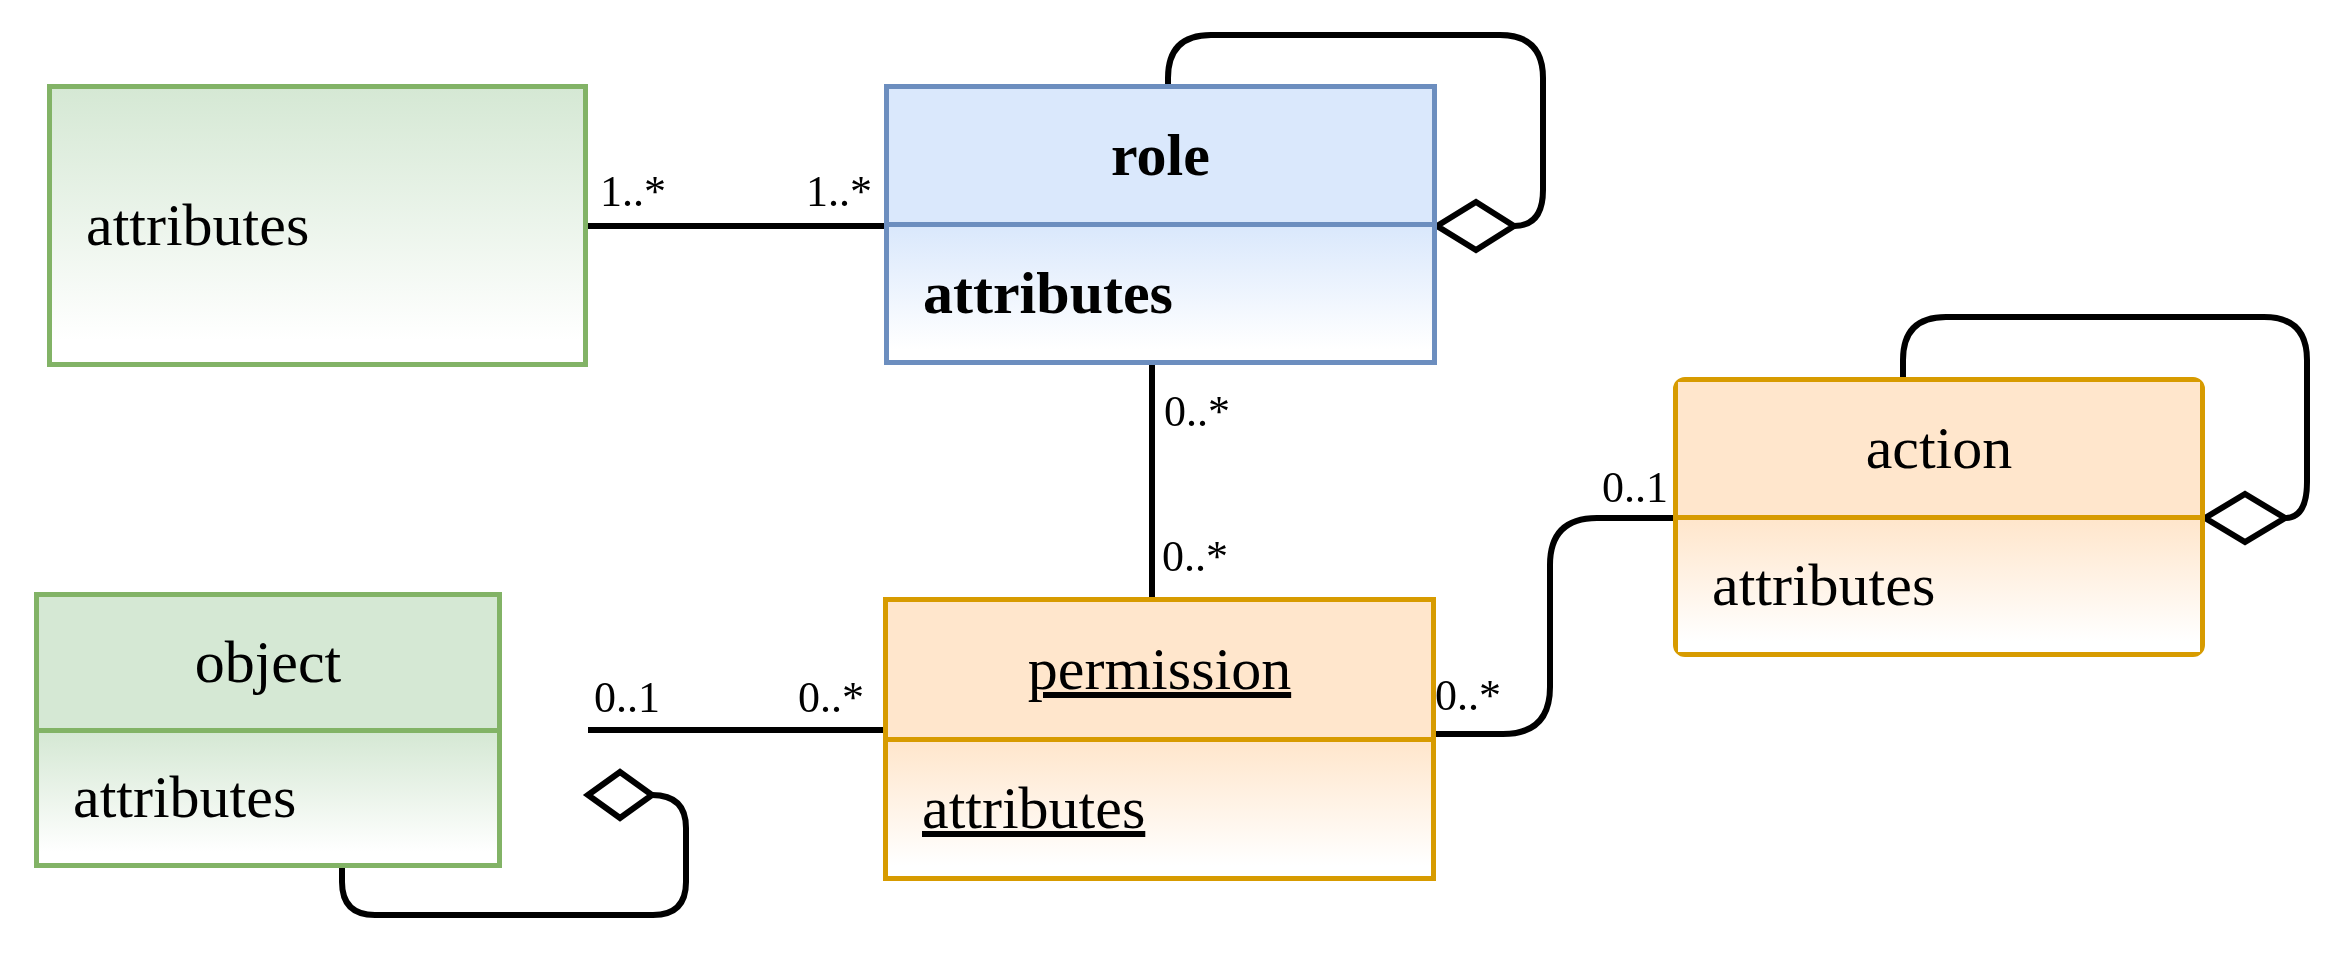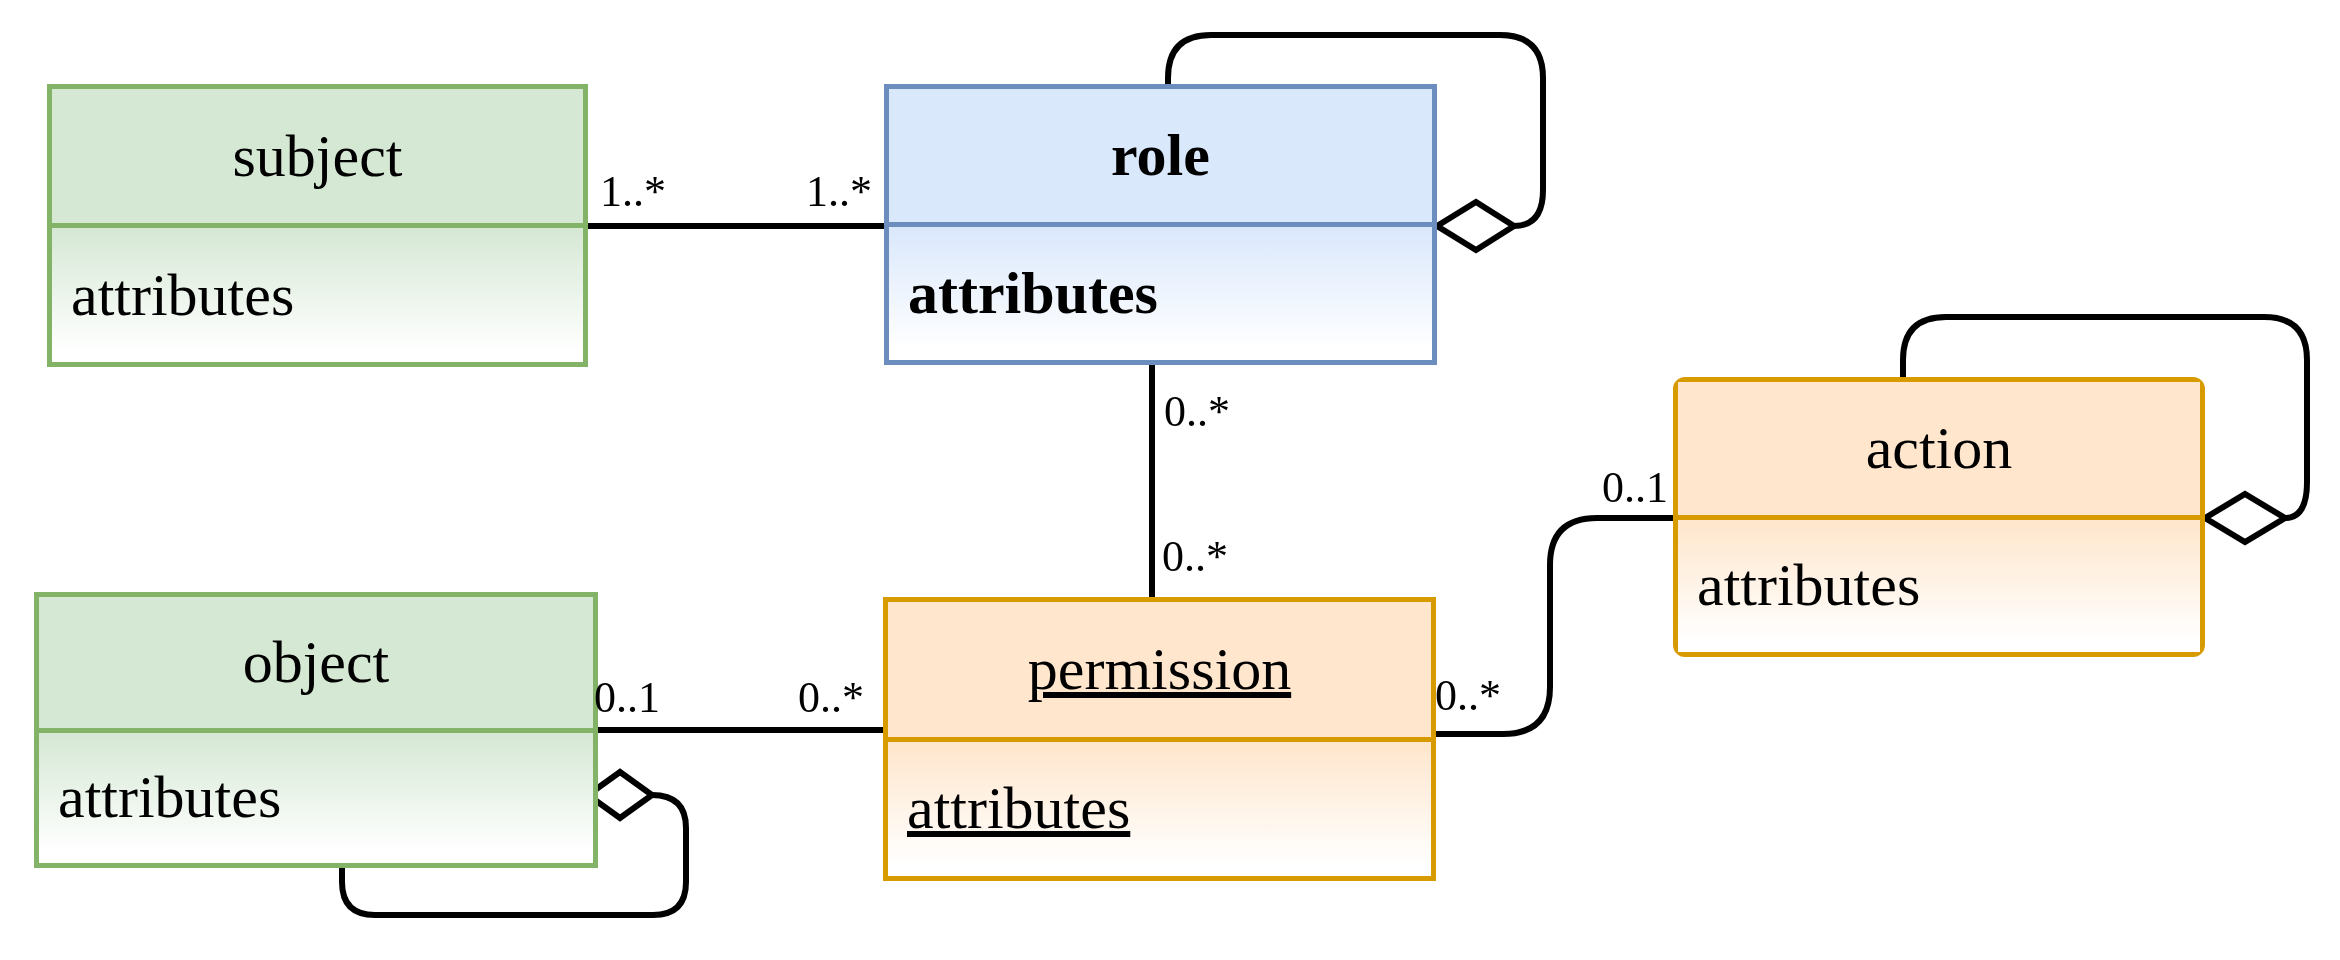--- a/index.html
+++ b/index.html
@@ -37,27 +37,27 @@
     align-items: center;
     justify-content: center;
     font-size: 60px;
     background: var(--fill);
     border-bottom: 5px solid var(--border);
   }
   .entity .attrs {
     flex: 1;
     display: flex;
     align-items: center;
-    padding-left: 19px;
+    padding-left: 34px;
     font-size: 60px;
     background: linear-gradient(var(--fill), #ffffff 92%);
   }
   #subject    { left: 47px;   top: 84px;  width: 541px; height: 283px; }
   #role       { left: 884px;  top: 84px;  width: 553px; height: 281px; font-weight: bold; }
-  #object     { left: 34px;   top: 592px; width: 564px; height: 276px; }
+  #object     { left: 34px;   top: 592px; width: 468px; height: 276px; }
   #permission { left: 883px;  top: 597px; width: 553px; height: 284px; text-decoration: underline; }
   #action     { left: 1673px; top: 377px; width: 532px; height: 280px; border-radius: 12px; }
   .mult {
     position: absolute;
     font-size: 44px;
     line-height: 1;
     white-space: nowrap;
   }
   .m0 { left: 600px;  top: 170px; }
   .m1 { left: 806px;  top: 170px; }
@@ -87,21 +87,20 @@
     <polygon points="1437,226 1476,202 1514,226 1476,250" stroke-width="6" stroke="#000000" fill="#ffffff"></polygon>
 
     <path d="M 1903 377 V 360 Q 1903 317 1946 317 H 2264 Q 2307 317 2307 360 V 482 Q 2307 518 2285 518" fill="none" stroke-width="6" stroke="#000000"></path>
     <polygon points="2205,518 2245,494 2285,518 2245,542" stroke-width="6" stroke="#000000" fill="#ffffff"></polygon>
 
     <path d="M 652 795 Q 686 795 686 828 V 882 Q 686 915 653 915 H 375 Q 342 915 342 882 V 868" fill="none" stroke-width="6" stroke="#000000"></path>
     <polygon points="588,795 620,772 652,795 620,818" stroke-width="6" stroke="#000000" fill="#ffffff"></polygon>
   </svg>
 
   <div id="subject" class="entity" style="--fill: #d5e8d4; --border: #82b366;">
-    <div class="title">subject</div>
     <div class="attrs">attributes</div>
   </div>
 
   <div id="role" class="entity" style="--fill: #dae8fc; --border: #6c8ebf;">
     <div class="title">role</div>
     <div class="attrs">attributes</div>
   </div>
 
   <div id="object" class="entity" style="--fill: #d5e8d4; --border: #82b366;">
     <div class="title">object</div>

